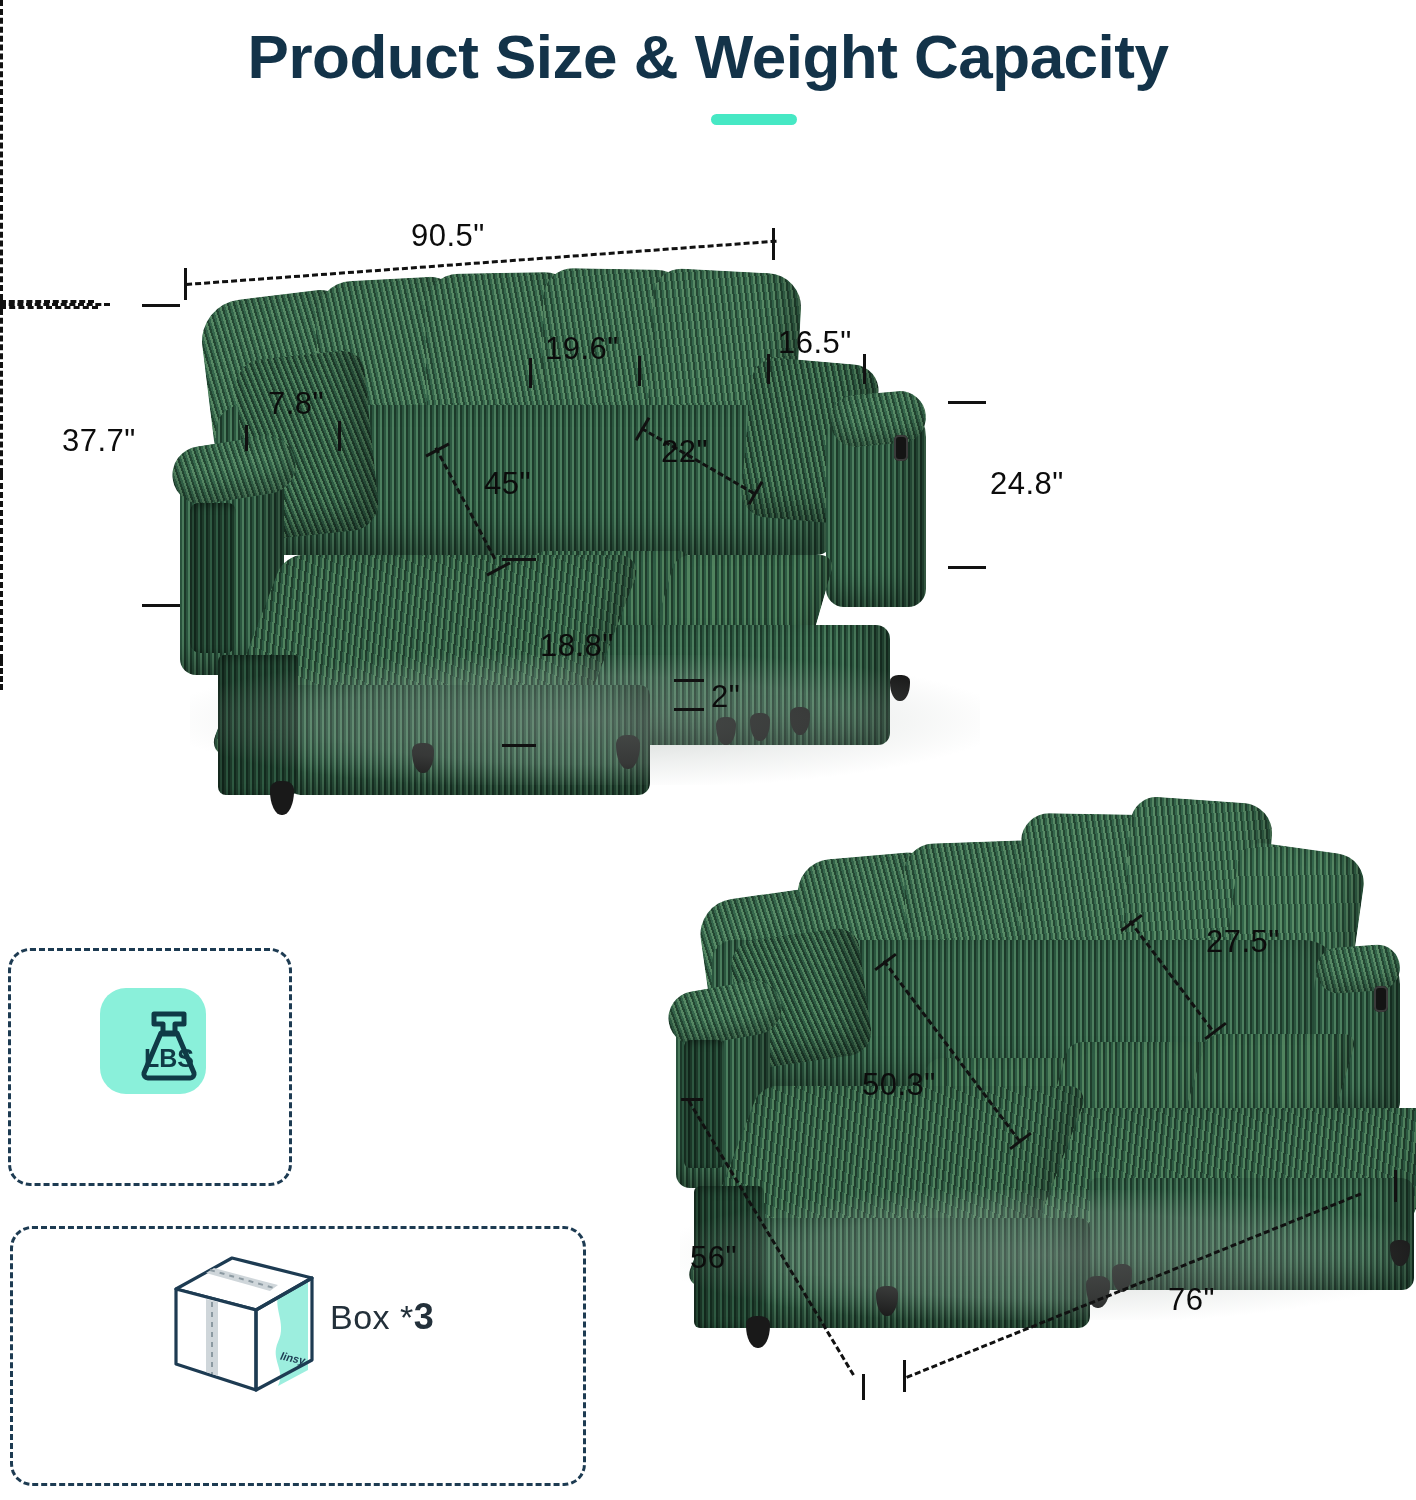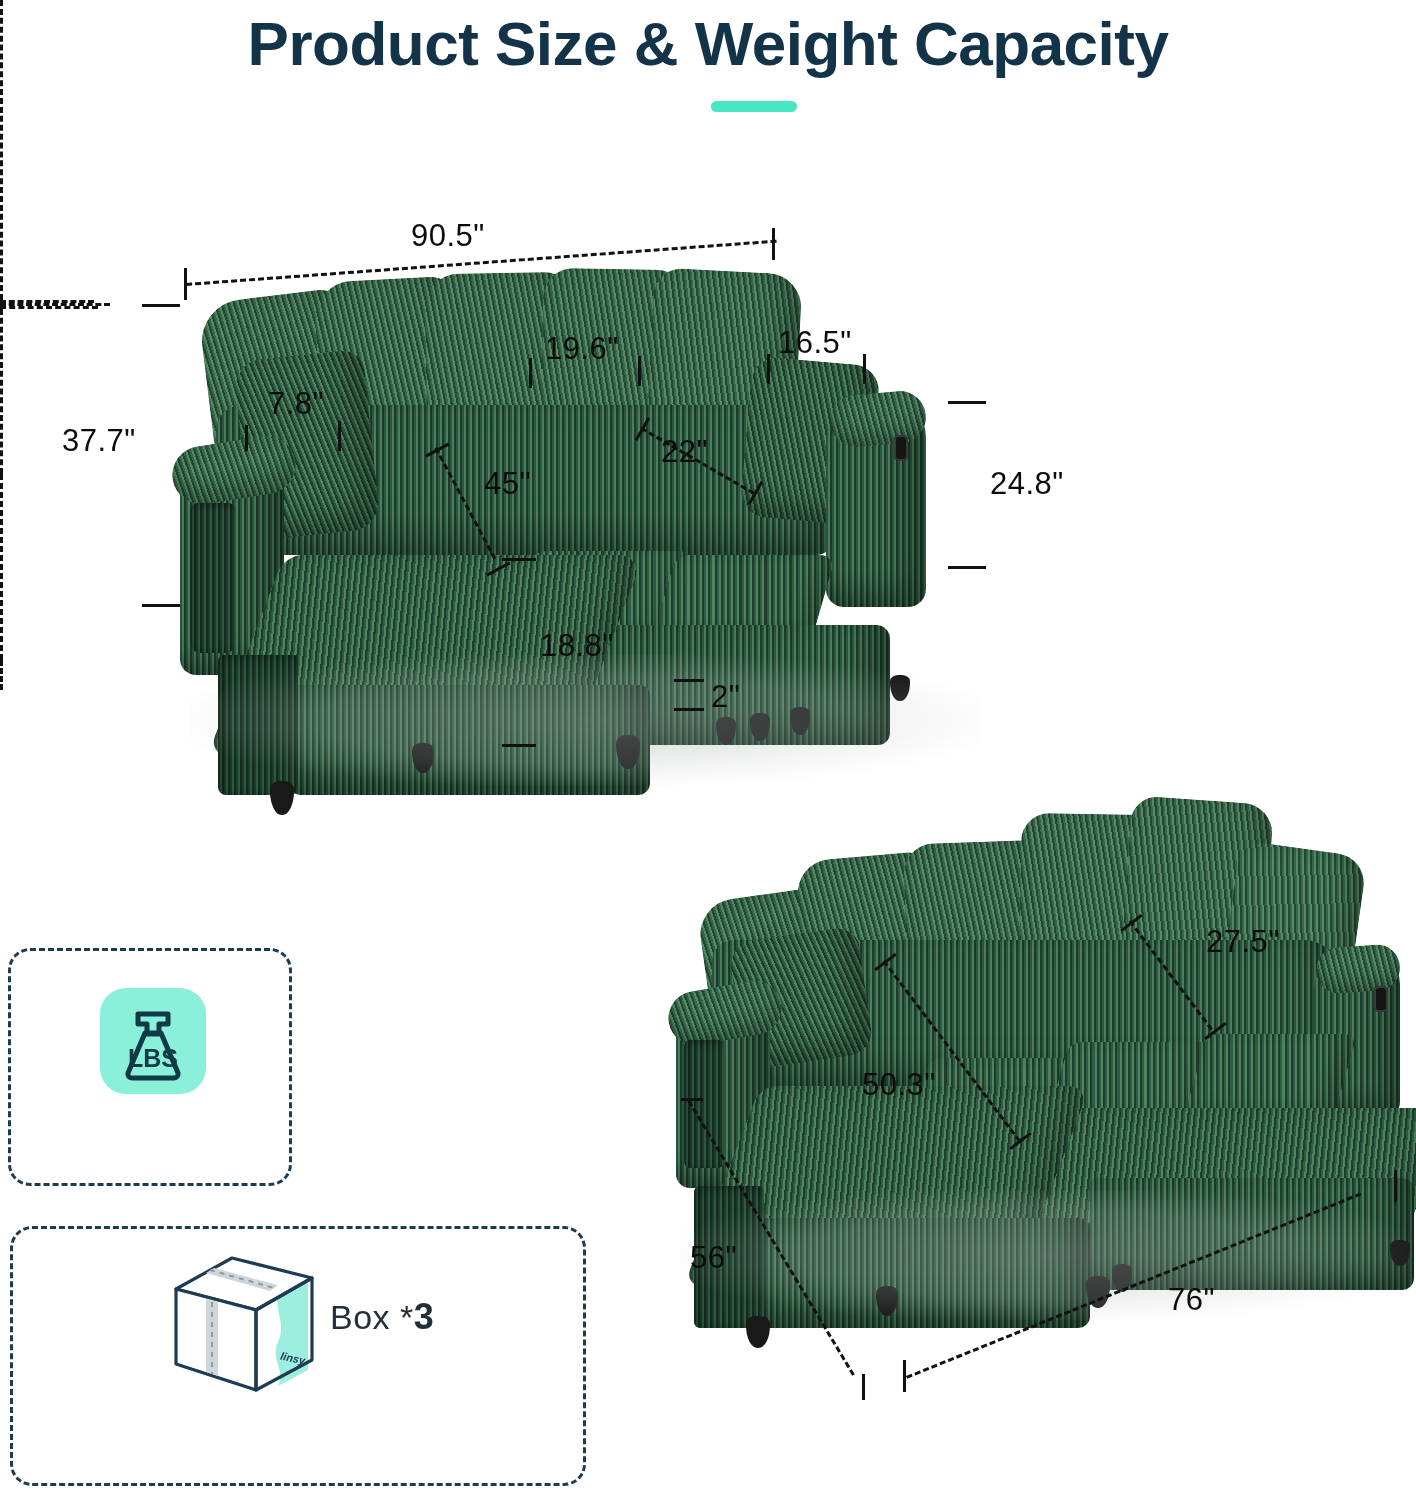--- a/index.html
+++ b/index.html
@@ -10,21 +10,21 @@
     height: 1500px;
     background: #ffffff;
     font-family: "Liberation Sans", sans-serif;
     overflow: hidden;
     position: relative;
   }
 
   
   #header {
     position: absolute;
-    left: 0; top: 3px;
+    left: 0; top: 16px;
     width: 1416px;
     height: 130px;
   }
   #page-title {
     position: absolute;
     left: 0; top: 2px;
     width: 1416px;
     text-align: center;
     font-size: 62px;
     font-weight: 700;
@@ -158,20 +158,21 @@
     background: #ffffff;
     z-index: 30;
   }
   #lbs-badge {
     position: absolute;
     left: 100px; top: 988px;
     width: 106px; height: 106px;
     background: #8af0da;
     border-radius: 26px;
     z-index: 32;
+    padding-left: 16px;
   }
   #lbs-text {
     position: absolute;
     left: 8px; top: 1105px;
     width: 284px;
     text-align: center;
     font-size: 27px;
     line-height: 38px;
     color: #2b2b2b;
   }

